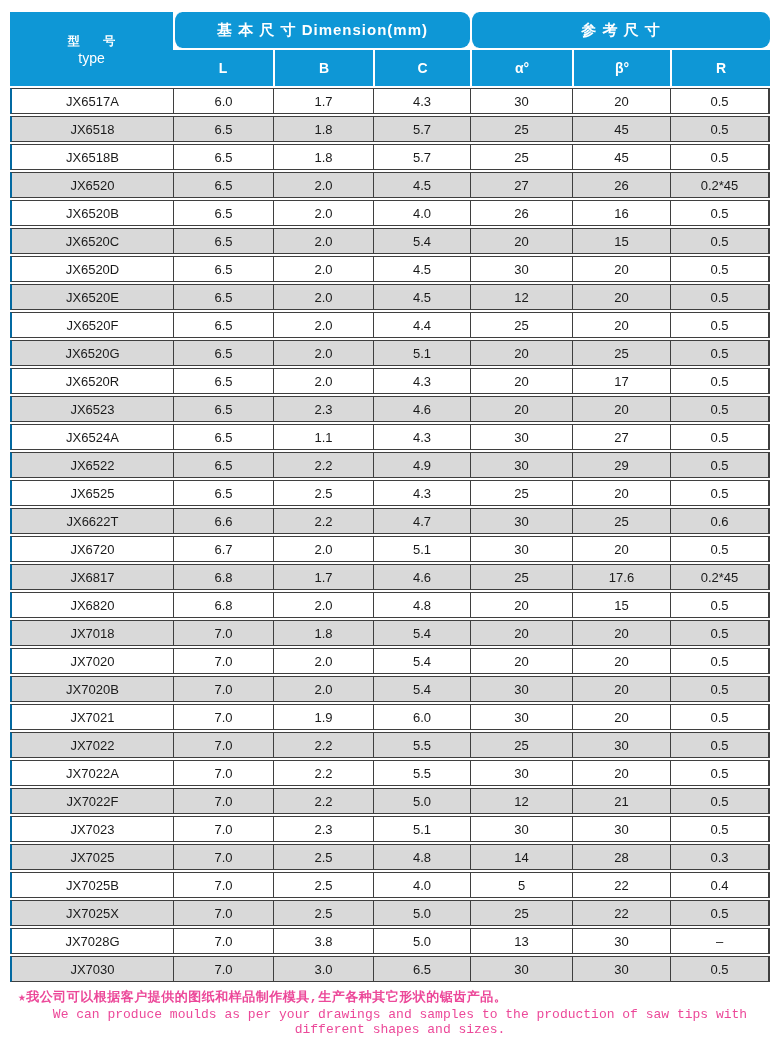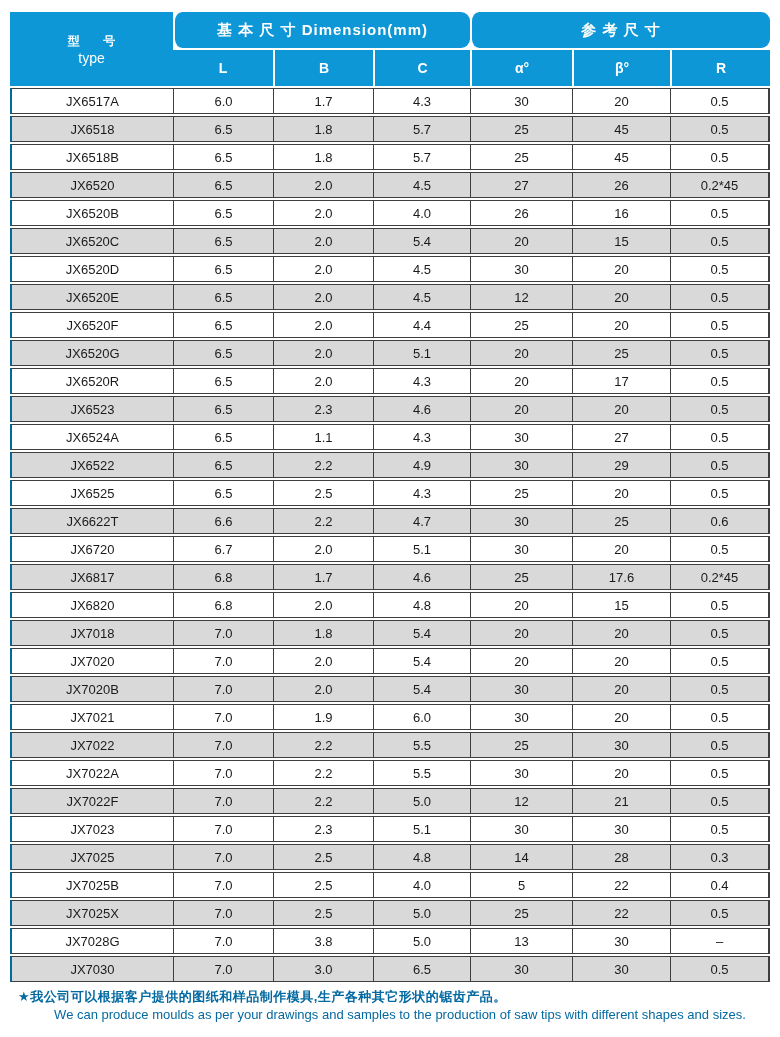--- a/index.html
+++ b/index.html
@@ -71,21 +71,22 @@
   }
   tbody td:first-child { border-left: 2px solid #0369a1; }
   tbody td:last-child  { border-right: 2px solid #3F3F3F; margin-left: 36px; }
   tbody tr:nth-child(even) td { background: #D9D9D9; }
   
   .footer {
     position: absolute;
     left: 18px;
     top: 988px;
     width: 750px;
-    color: #0369a1;
+    color: #ec4899;
+    font-family: Liberation Mono, monospace;
   }
   .footer .cn {
     font-size: 13px;
     font-weight: bold;
     letter-spacing: 0.5px;
   }
   .footer .en {
     font-size: 13px;
     padding-left: 14px;
     margin-top: 1px;

